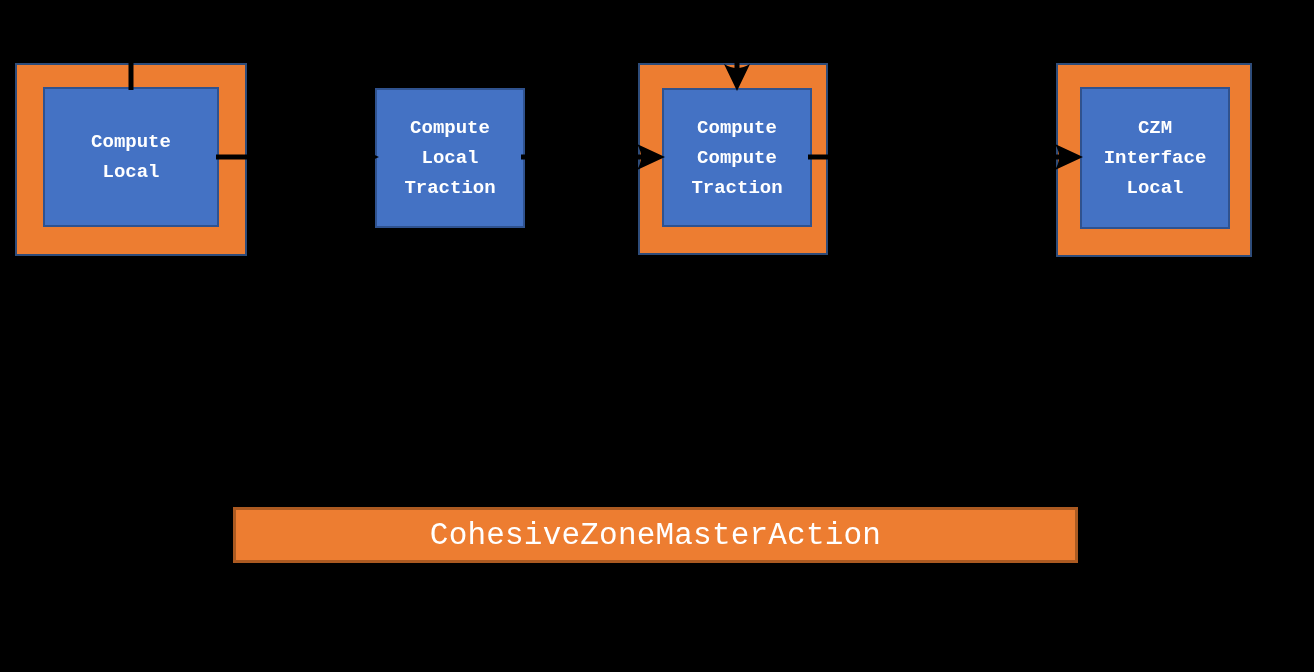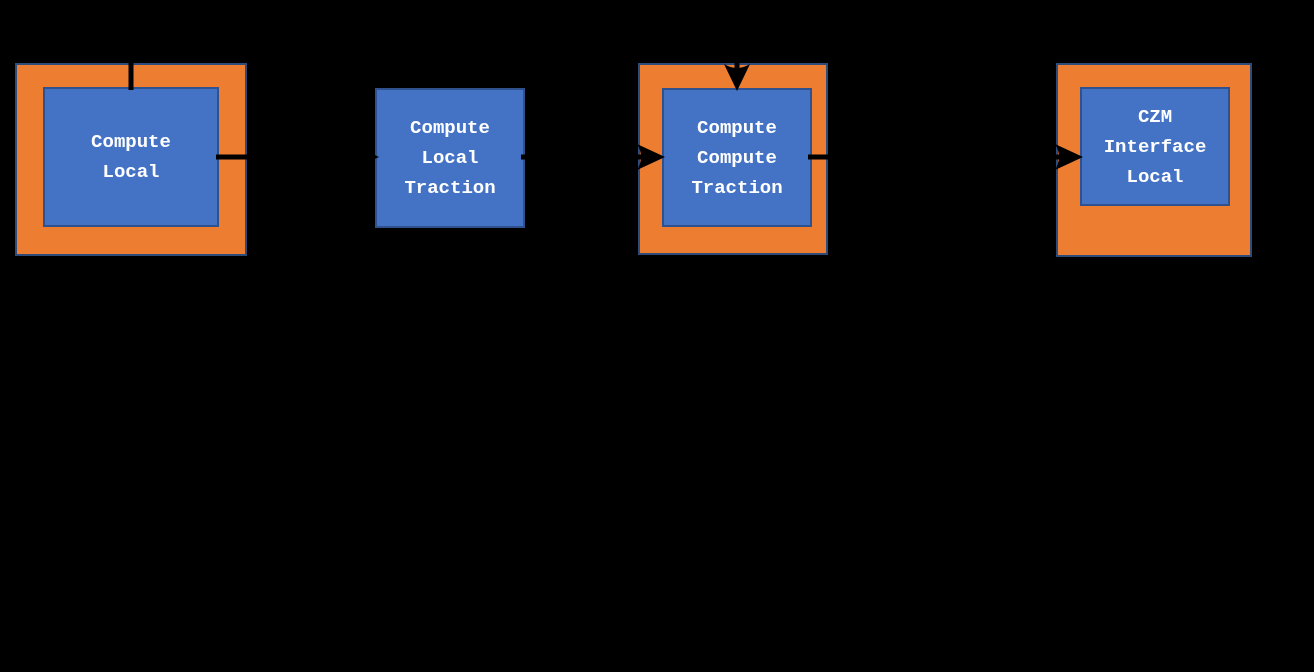--- a/index.html
+++ b/index.html
@@ -51,26 +51,29 @@
   </div>
 
   <div class="wrapper-box" style="left:638px;top:63px;width:190px;height:192px"></div>
   <div class="node-box" style="left:662px;top:88px;width:150px;height:139px">
     <div>Compute</div>
     <div>Compute</div>
     <div>Traction</div>
   </div>
 
   <div class="wrapper-box" style="left:1056px;top:63px;width:196px;height:194px"></div>
-  <div class="node-box" style="left:1080px;top:87px;width:150px;height:119px">
+  <div class="node-box" style="left:1080px;top:87px;width:150px;height:142px">
     <div>CZM</div>
     <div>Interface</div>
     <div>Local</div>
   </div>
 
+  <div class="master-bar">
+    <span>CohesiveZoneMasterAction</span>
+  </div>
 
   <svg class="arrows" viewBox="0 0 1314 672">
     <line class="arrow-shaft" x1="131" y1="28" x2="131" y2="90"></line>
     <line class="arrow-shaft" x1="216" y1="157" x2="366" y2="157"></line>
     <path class="arrow-head" d="M379,157 L351,144 Q359,157 351,170 Z"></path>
     <line class="arrow-shaft" x1="521" y1="157" x2="652" y2="157"></line>
     <path class="arrow-head" d="M665,157 L637,144 Q645,157 637,170 Z"></path>
     <line class="arrow-shaft" x1="737" y1="28" x2="737" y2="78"></line>
     <path class="arrow-head" d="M737,91 L724,64 Q737,72 750,64 Z"></path>
     <line class="arrow-shaft" x1="808" y1="157" x2="1070" y2="157"></line>

